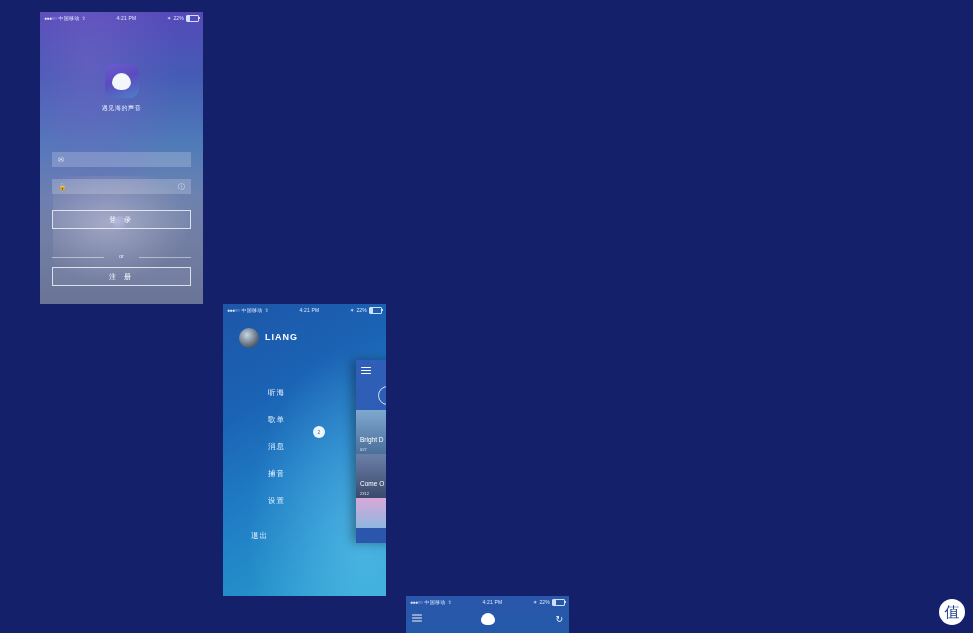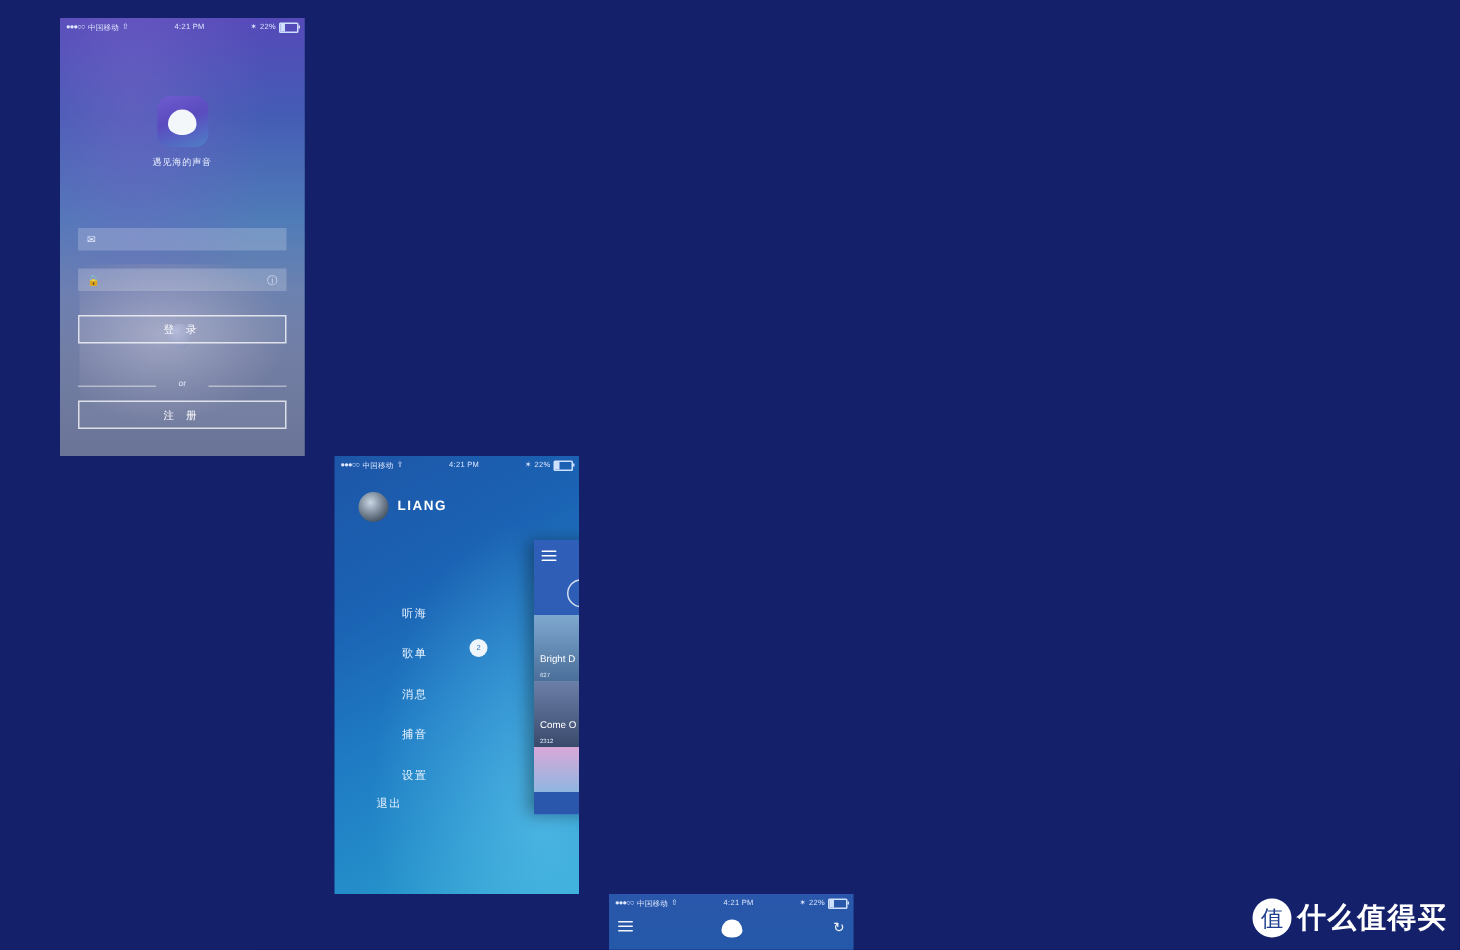--- a/index.html
+++ b/index.html
@@ -53,21 +53,21 @@
          box-sizing:border-box;background:rgba(255,255,255,.06);}
   .ortxt{position:absolute;left:0;right:0;text-align:center;font-size:5.5px;color:#e9eeff;}
   .orline{position:absolute;height:1px;background:rgba(255,255,255,.45);top:0;}
 
   
   .s-drawer{background:linear-gradient(150deg,#1d56a8 0%,#1b63b4 30%,#1f7cc4 55%,#2aa0cf 100%);position:relative;}
   .s-drawer .gl{position:absolute;inset:0;background:radial-gradient(ellipse at 85% 80%,rgba(120,220,255,.45),transparent 58%);}
   .avt{position:absolute;left:16px;top:24px;width:20px;height:20px;border-radius:50%;overflow:hidden;
        background:radial-gradient(circle at 40% 35%,#c9d6e4,#5f6d7c 60%,#23303c);}
   .uname{position:absolute;left:42px;top:28px;color:#fff;font-size:9px;letter-spacing:1px;font-weight:bold;}
-  .dmenu{position:absolute;left:45px;top:100px;}
+  .dmenu{position:absolute;left:45px;top:84px;}
   .dmenu div{color:#eaf4ff;font-size:7.5px;margin-bottom:17px;letter-spacing:1px;}
   .dbadge{position:absolute;left:90px;top:122px;width:12px;height:12px;border-radius:50%;
           background:rgba(255,255,255,.92);color:#2a6fb8;font-size:5px;display:flex;align-items:center;justify-content:center;}
   .dquit{position:absolute;left:28px;top:227px;color:#e6f1ff;font-size:7.5px;letter-spacing:1px;}
   .peek{position:absolute;left:133px;top:56px;width:62px;height:183px;overflow:hidden;
         background:linear-gradient(180deg,#2f5fb8,#2a57ab);box-shadow:-4px 0 10px rgba(0,0,0,.35);}
   .peek .ph{height:20px;display:flex;align-items:center;padding-left:5px;}
   .peek .pcirc{height:30px;display:flex;align-items:center;justify-content:center;}
   .peek .pcirc span{width:17px;height:17px;border:1px solid rgba(255,255,255,.8);border-radius:50%;}
   .peek .pimg{height:44px;background:linear-gradient(180deg,#7fa8cf,#4a6f9a);position:relative;}
@@ -215,16 +215,15 @@
         
         
         
       </div>
     </div>
 
   </div>
 
   <div class="wm">
     <span class="cir">值</span>
-    <span class="tx">什么值得买</span>
   </div>
 
 </div>
 
 </body></html>

